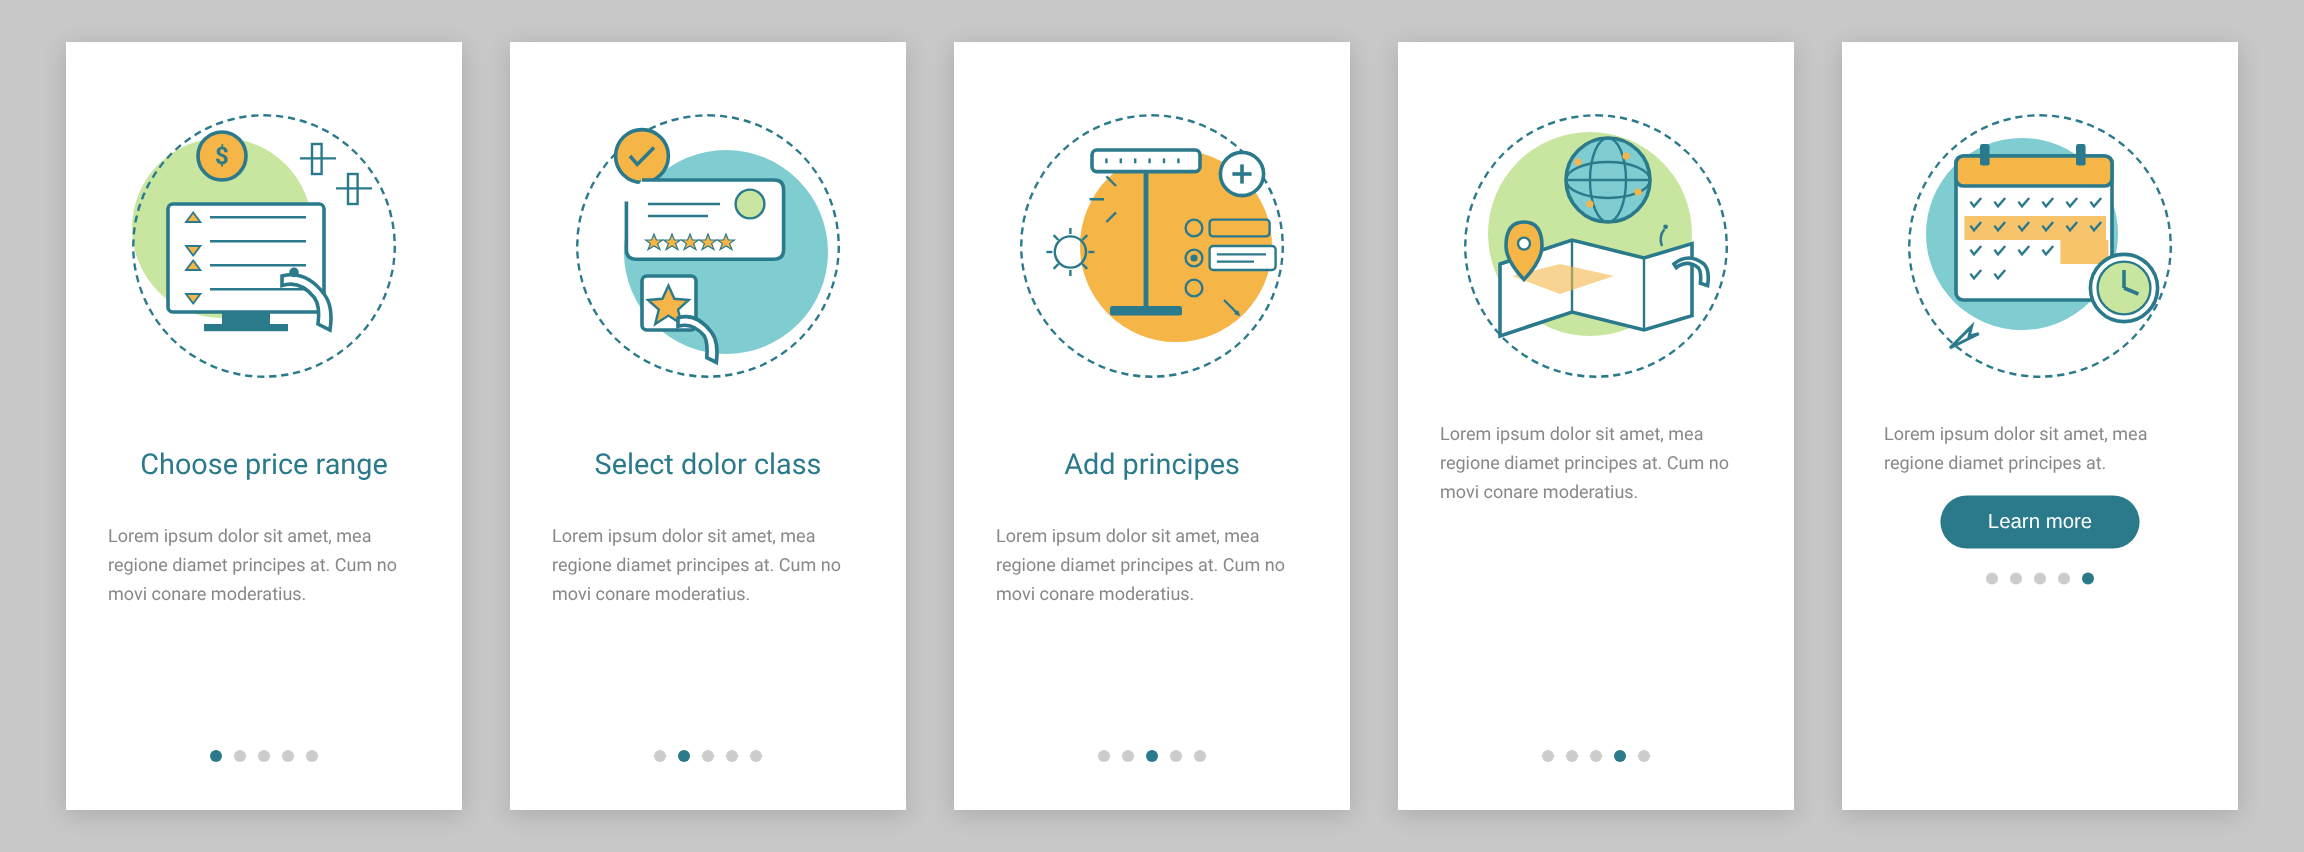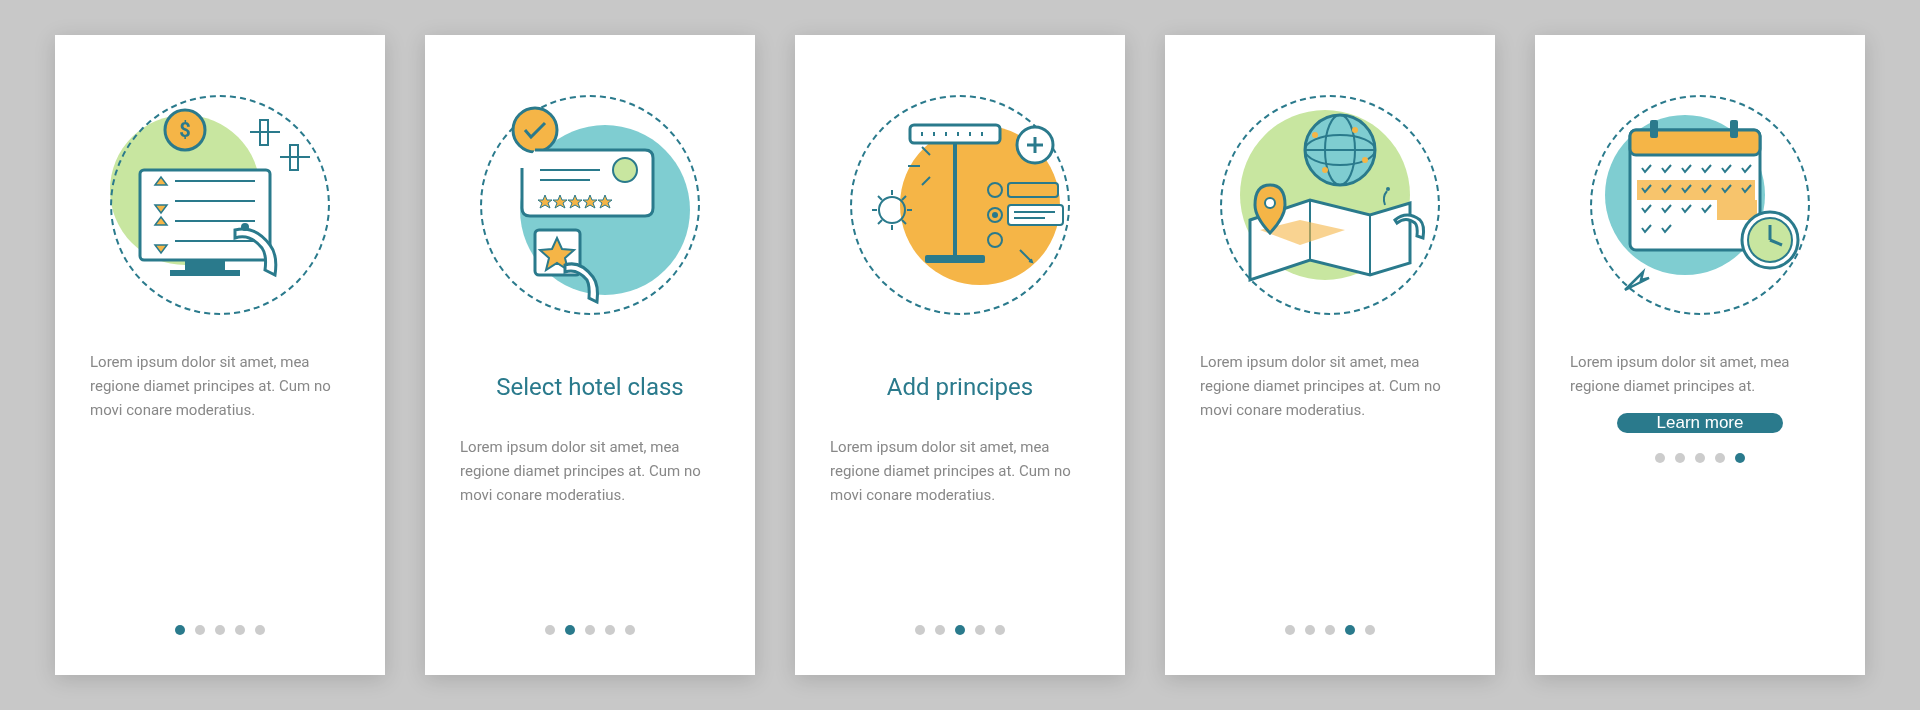--- a/index.html
+++ b/index.html
@@ -4,21 +4,21 @@
 <style>
 *{margin:0;padding:0;box-sizing:border-box}
 body{background:#c8c8c8;font-family:-apple-system,BlinkMacSystemFont,"Segoe UI",Roboto,sans-serif;width:1920px;height:710px;display:flex;align-items:center;justify-content:center}
 .container{display:flex;gap:40px}
 .card{width:330px;height:640px;background:#fff;box-shadow:0 4px 20px rgba(0,0,0,0.15);display:flex;flex-direction:column;align-items:center;padding:40px 30px 30px}
 .ill{width:260px;height:260px;position:relative;display:flex;align-items:center;justify-content:center}
 .dashed-circle{position:absolute;width:220px;height:220px;border:2px dashed #2a7a8c;border-radius:50%;top:20px;left:20px}
 .title{color:#2a7a8c;font-size:24px;font-weight:400;text-align:center;margin-top:20px;line-height:1.3;min-height:65px;display:flex;align-items:center;justify-content:center}
 .desc{color:#888;font-size:15px;text-align:left;line-height:1.6;margin-top:15px;padding:0 5px}
 .dots{display:flex;gap:10px;margin-top:auto;margin-bottom:10px}
-.cta{background:#2a7a8c;color:#fff;border:none;border-radius:25px;padding:0 40px;font-size:17px;cursor:pointer;margin-top:15px}
+.cta{background:#2a7a8c;color:#fff;border:none;border-radius:25px;padding:12px 40px;font-size:17px;cursor:pointer;margin-top:15px}
 .dot{width:10px;height:10px;border-radius:50%;background:#ccc}
 .dot.active{background:#2a7a8c}
 .blob{position:absolute;border-radius:50%}
 .blob-green{background:#c8e6a0}
 .blob-teal{background:#7fcdd1}
 .blob-orange{background:#f5b547}
 svg{position:absolute}
 .card5 .dots{margin-top:20px}
 </style>
 </head>
@@ -45,20 +45,21 @@
 <path d="M65 130 l6 8 l6 -8 z" fill="#f5b547" stroke="#2a7a8c" stroke-width="1.5"></path>
           <line x1="85" y1="126" x2="165" y2="126" stroke="#2a7a8c" stroke-width="2"></line>
 <path d="M65 150 l6 -8 l6 8 z" fill="#f5b547" stroke="#2a7a8c" stroke-width="1.5"></path>
           <line x1="85" y1="146" x2="165" y2="146" stroke="#2a7a8c" stroke-width="2"></line>
 <path d="M65 170 l6 8 l6 -8 z" fill="#f5b547" stroke="#2a7a8c" stroke-width="1.5"></path>
           <line x1="85" y1="166" x2="165" y2="166" stroke="#2a7a8c" stroke-width="2"></line>
 <path d="M145 155 q20 -5 35 15 q8 10 5 30 l-10 -5 q2 -15 -3 -22 q-12 -15 -27 -10 z" fill="#fff" stroke="#2a7a8c" stroke-width="3"></path>
 <circle cx="155" cy="152" r="4" fill="#2a7a8c"></circle>
 </svg>
 </div>
+<div class="title">Choose price range</div>
 <div class="desc">Lorem ipsum dolor sit amet, mea regione diamet principes at. Cum no movi conare moderatius.</div>
 <div class="dots">
 <span class="dot active"></span>
         <span class="dot"></span>
         <span class="dot"></span>
         <span class="dot"></span>
         <span class="dot"></span>
 </div>
 </div>
 
@@ -78,21 +79,21 @@
             <path d="M100 120 l2 5 5 0 -4 3 2 5 -5 -3 -5 3 2 -5 -4 -3 5 0 z"></path>
             <path d="M115 120 l2 5 5 0 -4 3 2 5 -5 -3 -5 3 2 -5 -4 -3 5 0 z"></path>
             <path d="M130 120 l2 5 5 0 -4 3 2 5 -5 -3 -5 3 2 -5 -4 -3 5 0 z"></path>
             <path d="M145 120 l2 5 5 0 -4 3 2 5 -5 -3 -5 3 2 -5 -4 -3 5 0 z"></path>
           </g>
 <rect x="75" y="155" width="45" height="45" rx="4" fill="#fff" stroke="#2a7a8c" stroke-width="3"></rect>
 <path d="M97 163 l5 11 12 1 -9 8 3 12 -11 -7 -11 7 3 -12 -9 -8 12 -1 z" fill="#f5b547" stroke="#2a7a8c" stroke-width="2"></path>
 <path d="M105 190 q15 -5 28 12 q6 8 4 25 l-8 -4 q1 -12 -2 -18 q-10 -12 -22 -8 z" fill="#fff" stroke="#2a7a8c" stroke-width="3"></path>
 </svg>
 </div>
-<div class="title">Select hotel class</div>
+<div class="title">Select dolor class</div>
 <div class="desc">Lorem ipsum dolor sit amet, mea regione diamet principes at. Cum no movi conare moderatius.</div>
 <div class="dots">
 <span class="dot"></span>
         <span class="dot active"></span>
         <span class="dot"></span>
         <span class="dot"></span>
         <span class="dot"></span>
 </div>
 </div>
 

